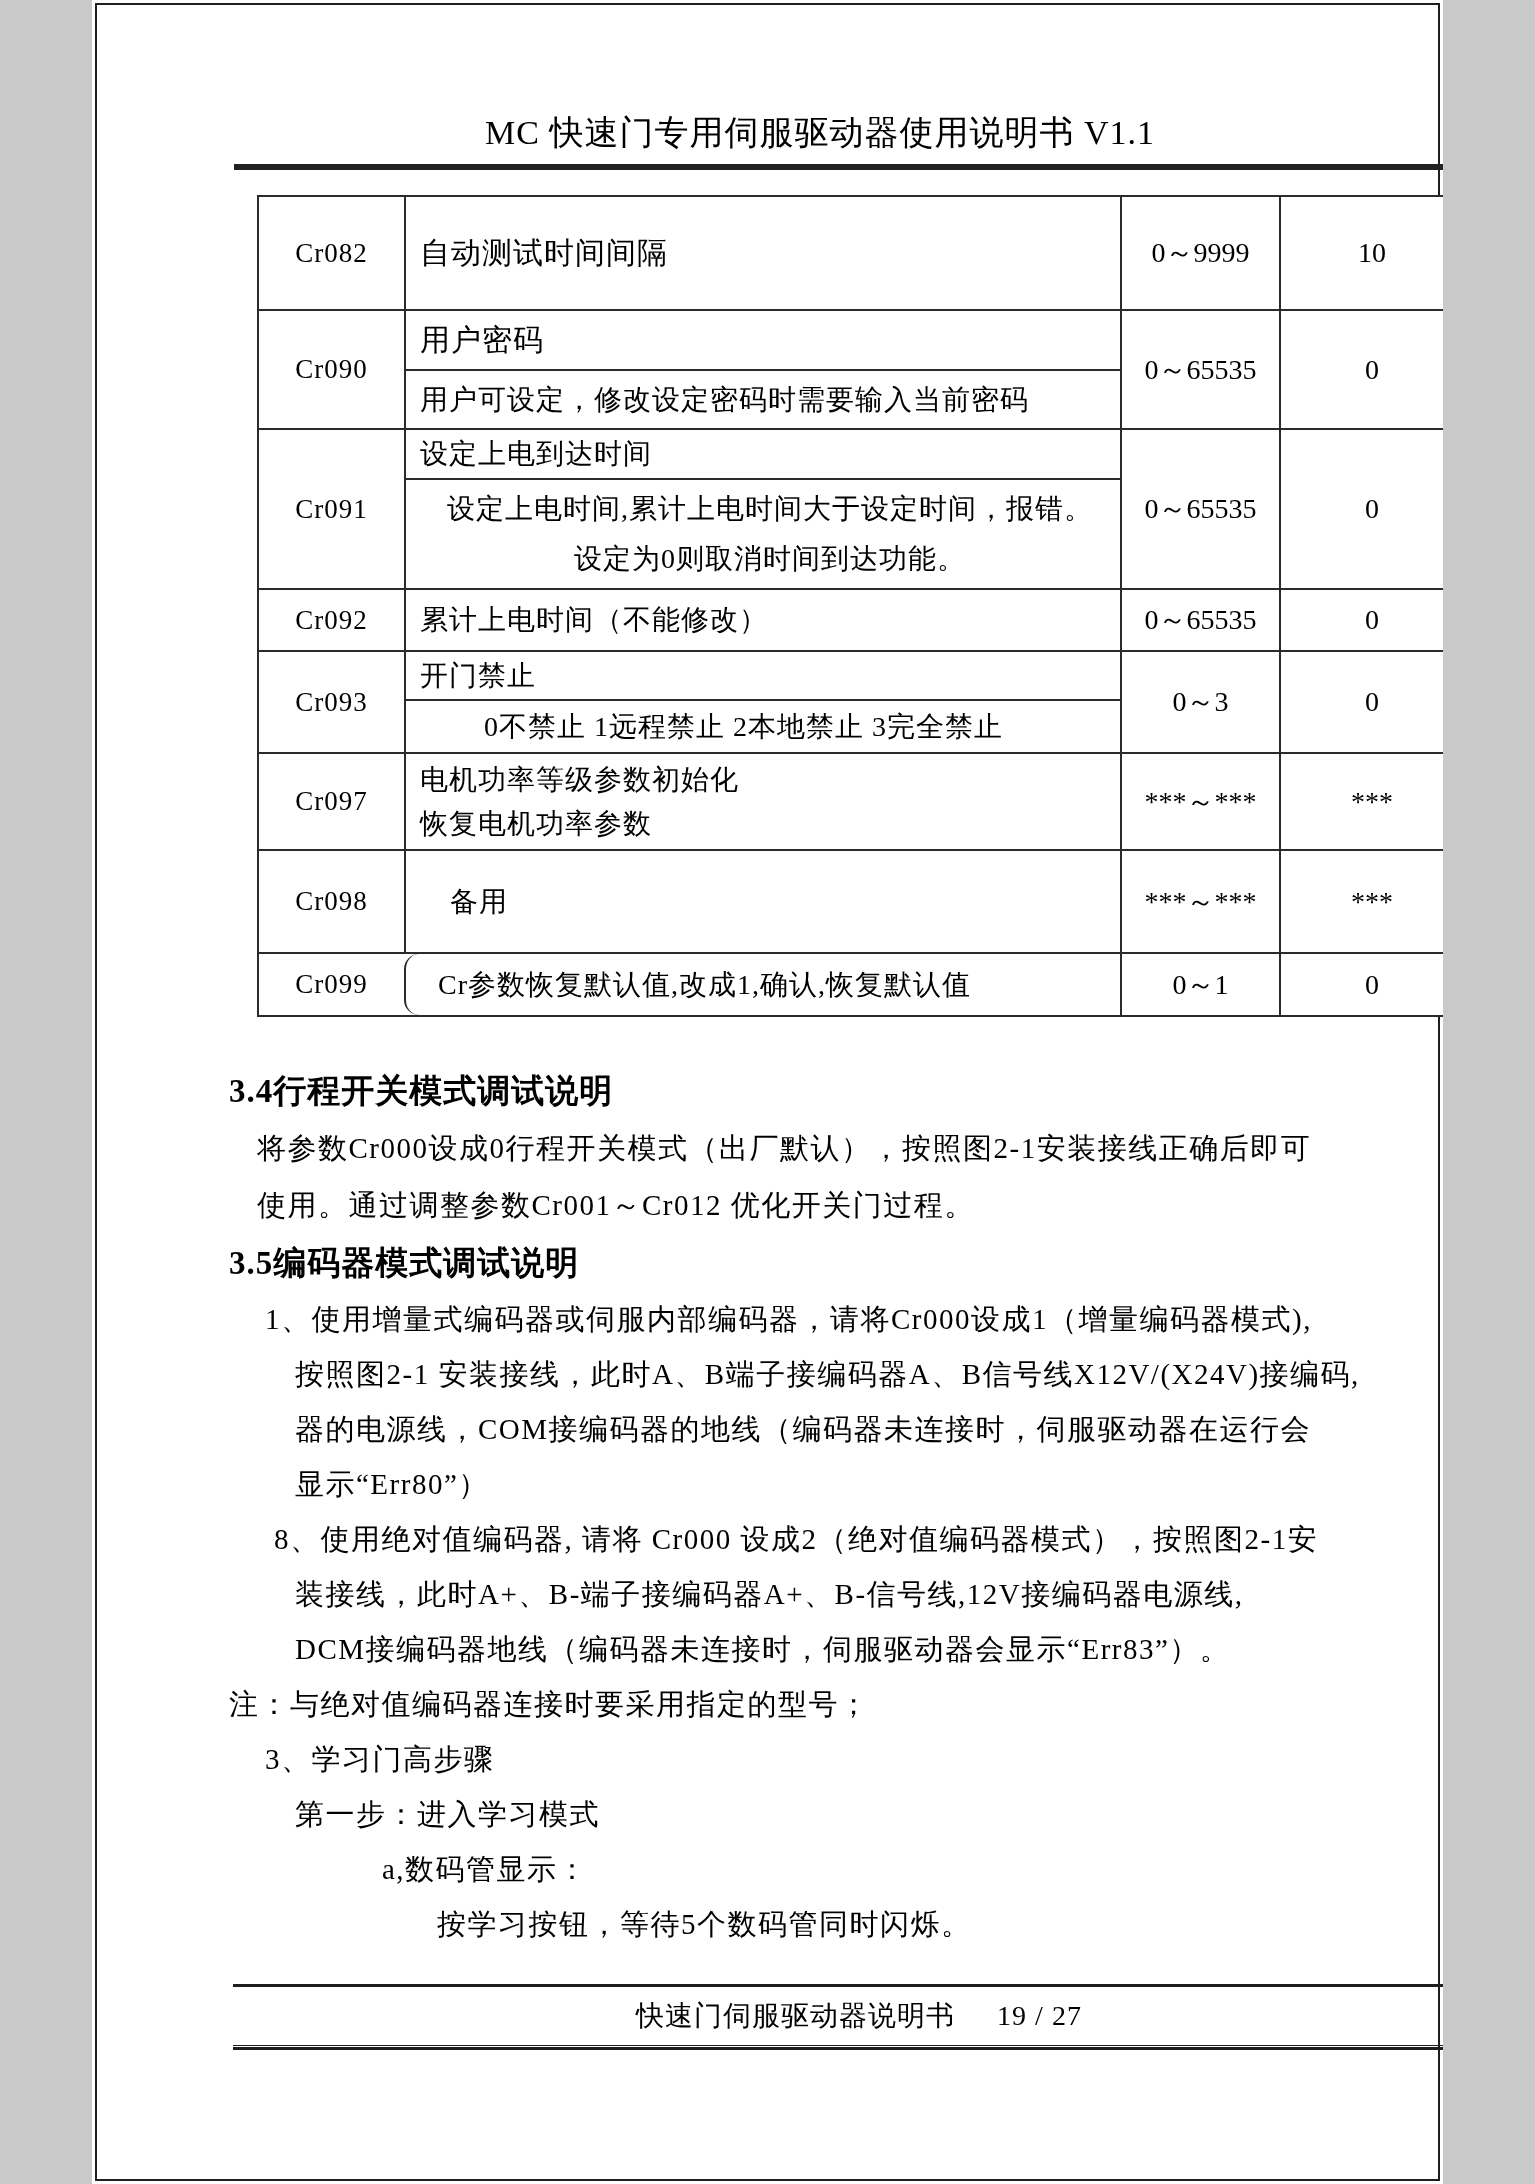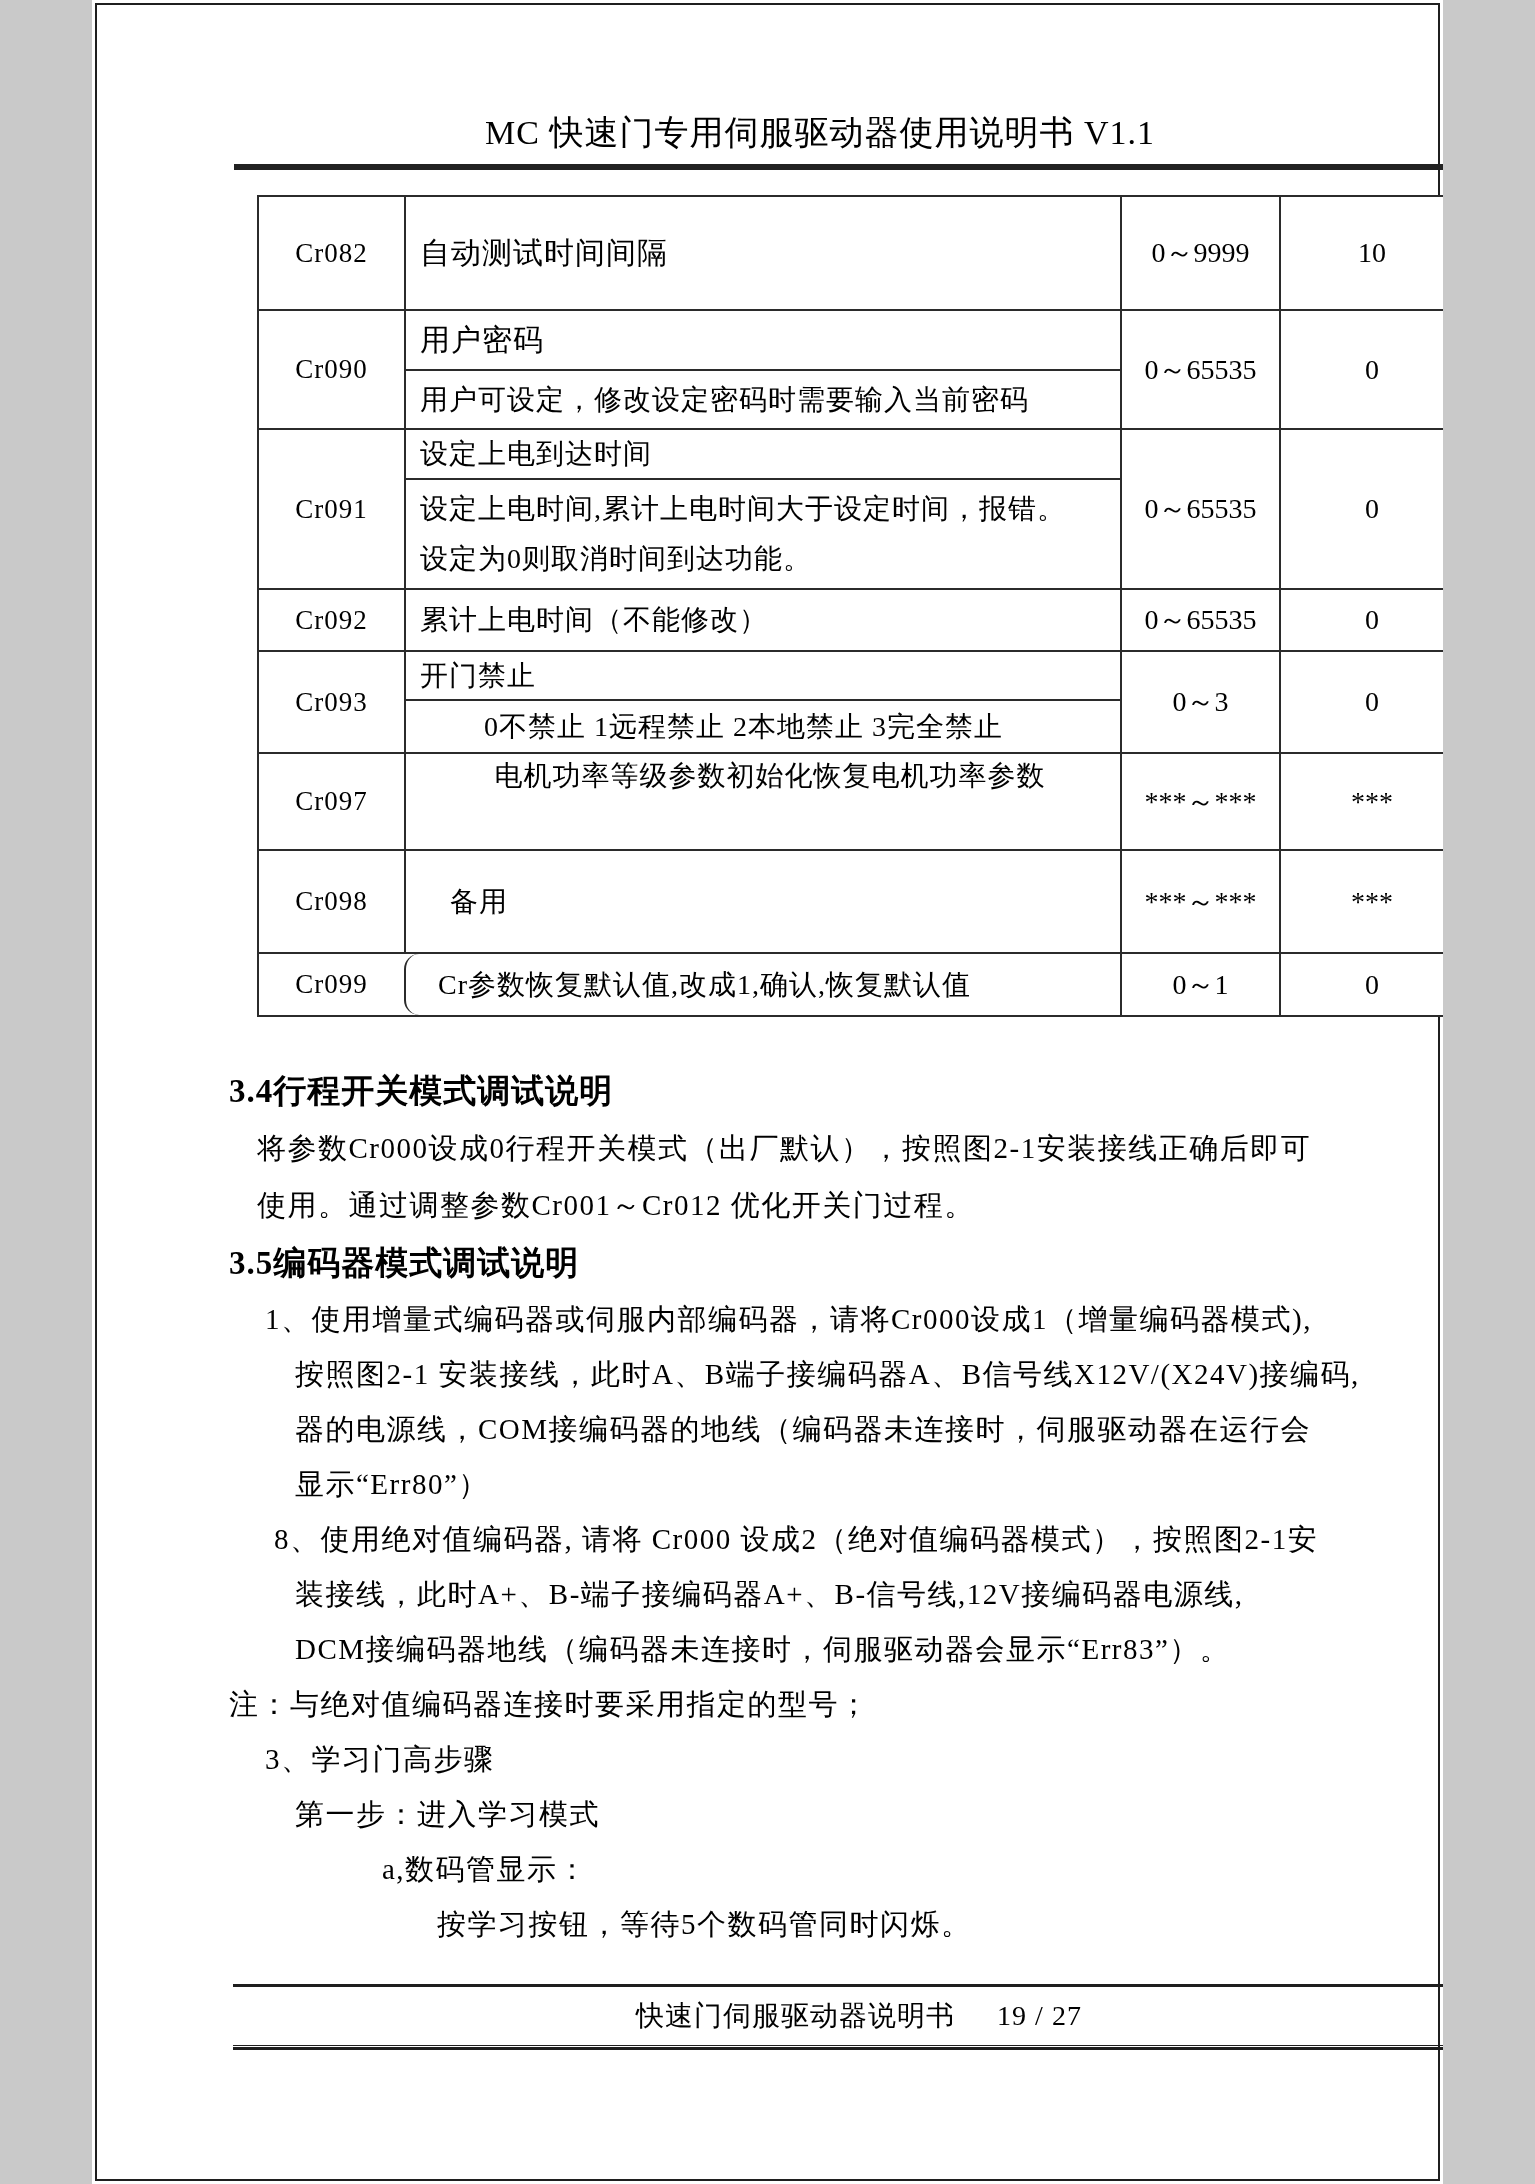--- a/index.html
+++ b/index.html
@@ -39,24 +39,24 @@
   .r082 { height:112px; } .r090 { height:119px; } .r091 { height:160px; }
   .r092 { height:62px;  } .r093 { height:102px; } .r097 { height:97px;  }
   .r098 { height:103px; } .r099 { height:63px;  }
   .r082 .desc { font-size:30px; }
   .r090 .sub-top { font-size:30px; }
   .split { flex-direction:column; align-items:stretch; padding:0; }
   .sub { display:flex; align-items:center; padding-left:14px; letter-spacing:1px; }
   .sub-top { border-bottom:2px solid #2b2b2b; }
   .r090 .sub-top { height:60px; } .r090 .sub-bot { flex:1; }
   .r091 .sub-top { height:50px; }
-  .r091 .sub-bot { flex:1; flex-direction:column; justify-content:center; align-items:flex-start; }
+  .r091 .sub-bot { flex:1; flex-direction:column; justify-content:center; align-items:center; }
   .r091 .sub-bot .tline { line-height:50px; }
   .r093 .sub-top { height:49px; } .r093 .sub-bot { flex:1; padding-left:78px; }
-  .desc-lines { flex-direction:row; align-items:flex-start; justify-content:center; }
+  .desc-lines { flex-direction:column; align-items:flex-start; justify-content:center; }
   .desc-lines .tline { line-height:44px; }
   .r098 .desc { padding-left:44px; } .r099 .desc { padding-left:32px;border-radius:15px; }
   
   .content { position:absolute; top:1062px; left:0; width:1480px; }
   .heading { height:58px; line-height:58px; font-size:33px; font-weight:bold;
              margin-left:137px; letter-spacing:1px; }
   .ln  { height:55px; line-height:55px; font-size:29px; letter-spacing:1.5px; white-space:nowrap; }
   .lnp { height:57px; line-height:57px; }
   .ind-p    { margin-left:165px; }
   .ind-item { margin-left:173px; }

